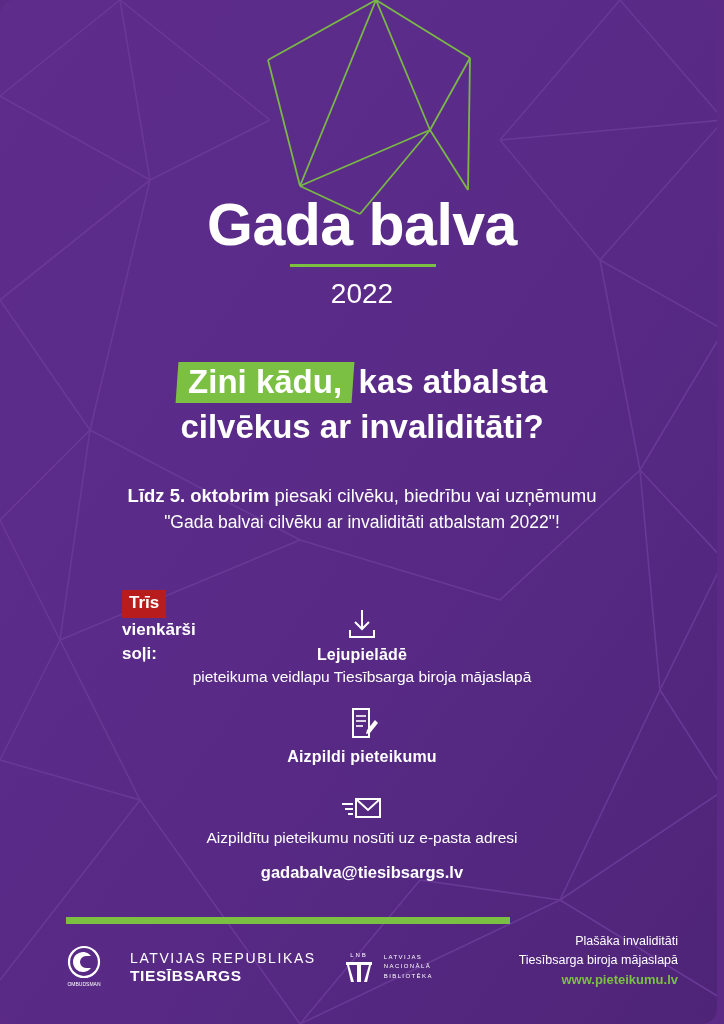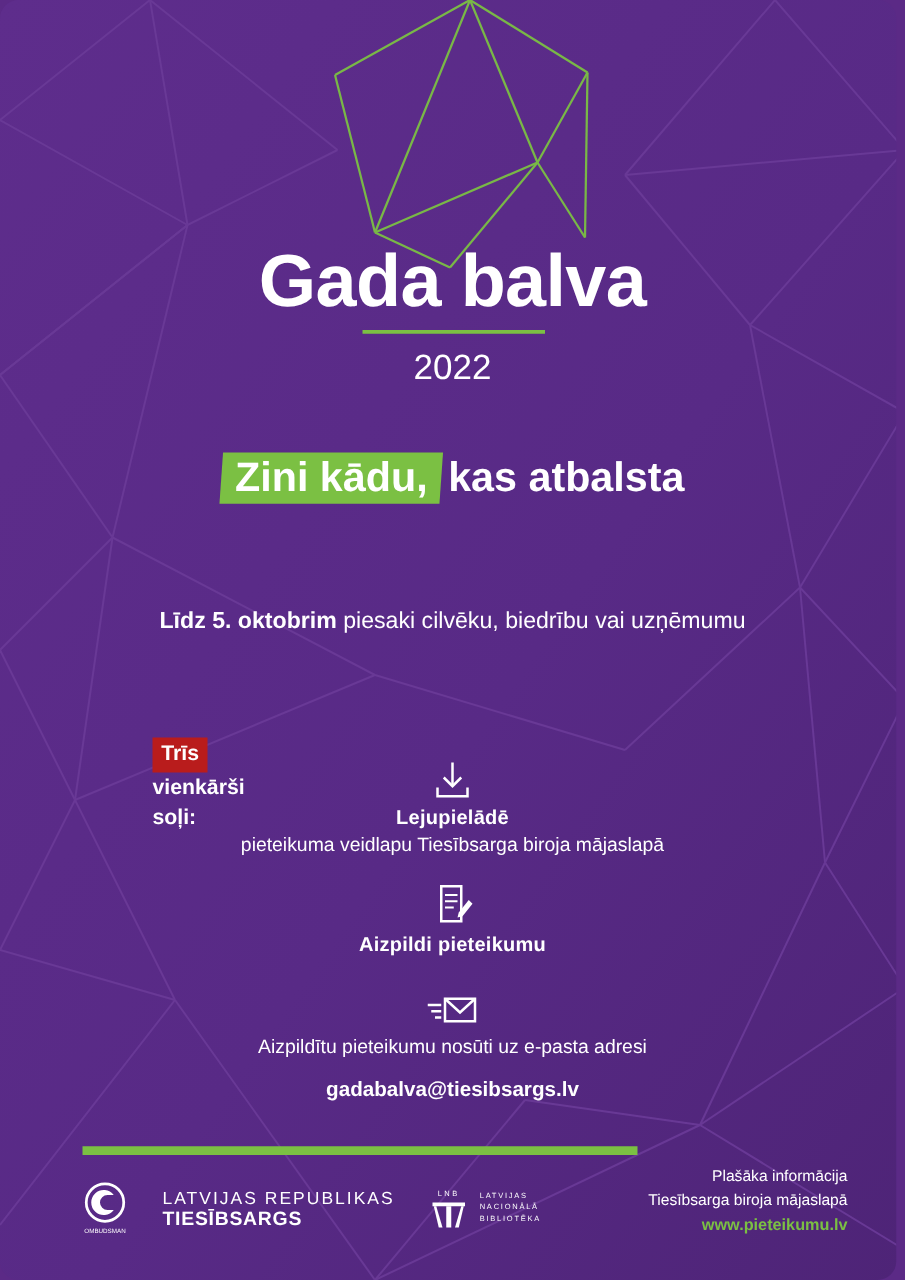--- a/index.html
+++ b/index.html
@@ -300,26 +300,28 @@
     <div class="title-block">
       <div class="title">Gada balva</div>
     </div>
     <div class="title-rule"></div>
     <div class="year">2022</div>
 
     <div class="headline">
       <div class="line1">
         <span class="hl-mark"><span>Zini kādu,</span></span><span>kas atbalsta</span>
       </div>
+      <div class="line2">cilvēkus ar invaliditāti?</div>
     </div>
 
     <div class="deadline">
       <div class="d1">
         <b>Līdz 5. oktobrim</b><span> piesaki cilvēku, biedrību vai uzņēmumu</span>
       </div>
+      <div class="d2">ʺGada balvai cilvēku ar invaliditāti atbalstam 2022ʺ!</div>
     </div>
 
     <div class="steps-label">
       <span class="tris">Trīs</span><br>
       <span>vienkārši</span><br>
       <span>soļi:</span>
     </div>
 
     <div class="step step-1">
       <svg class="st-icon" width="34" height="32" viewBox="0 0 34 32">
@@ -350,21 +352,21 @@
         <line x1="3" y1="14" x2="11" y2="14" stroke="#ffffff" stroke-width="2"></line>
         <line x1="6" y1="19" x2="11" y2="19" stroke="#ffffff" stroke-width="2"></line>
       </svg>
       <div class="st-sub">Aizpildītu pieteikumu nosūti uz e-pasta adresi</div>
       <div class="st-mail">gadabalva@tiesibsargs.lv</div>
     </div>
 
     <div class="green-bar"></div>
 
     <div class="footer-right">
-      <div>Plašāka informācija</div>
+      <div>Plašāka invaliditāti</div>
       <div>Tiesībsarga biroja mājaslapā</div>
       <div class="url">www.pieteikumu.lv</div>
     </div>
 
     <div class="logos">
       <svg width="40" height="44" viewBox="0 0 40 44">
         <circle cx="20" cy="17" r="15" fill="none" stroke="#ffffff" stroke-width="2.2"></circle>
         <path d="M27 11 A10 10 0 1 0 27 23 L22 23 A6 6 0 1 1 22 11 Z" fill="#ffffff"></path>
         <text x="20" y="41" font-size="5" fill="#ffffff" text-anchor="middle" font-family="Liberation Sans, sans-serif">OMBUDSMAN</text>
       </svg>

